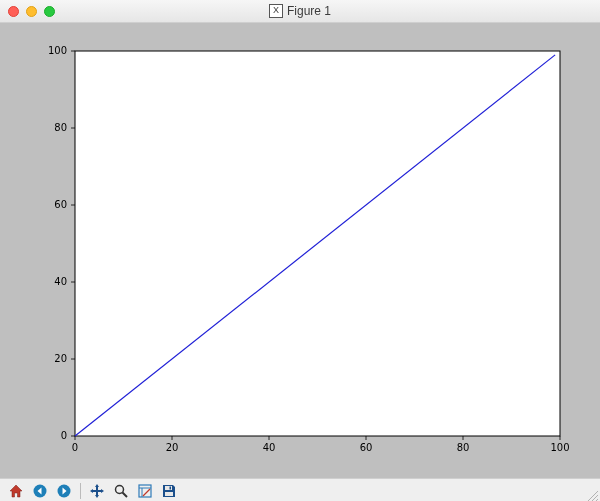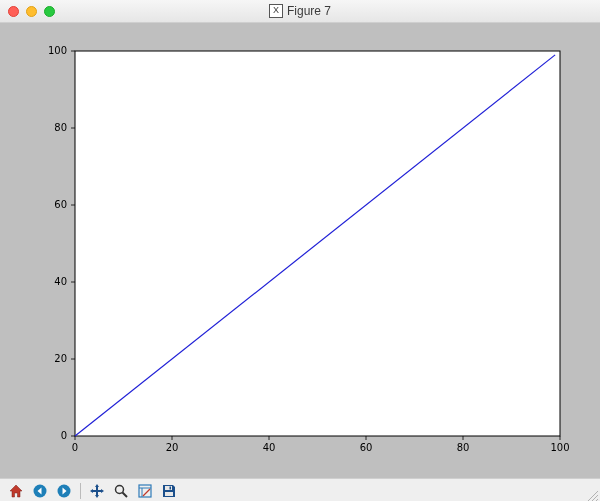--- a/index.html
+++ b/index.html
@@ -115,21 +115,21 @@
 <div class="window">
 
   <div class="titlebar">
     <div class="traffic">
       <div class="dot red"></div>
       <div class="dot yellow"></div>
       <div class="dot green"></div>
     </div>
     <div class="title">
       <span class="xicon">X</span>
-      <span>Figure 7</span>
+      <span>Figure 1</span>
     </div>
   </div>
 
   <div class="figure-area">
     <svg class="plot-svg" id="plot" width="560" height="430">
         <rect x="55" y="15" width="485" height="385" fill="#ffffff" stroke="#000" stroke-width="1"></rect>
         <line x1="55" y1="400" x2="55" y2="404" stroke="#000" stroke-width="0.8"></line>
         <text x="55" y="415" text-anchor="middle" class="axis-label">0</text>
         <line x1="152" y1="400" x2="152" y2="404" stroke="#000" stroke-width="0.8"></line>
         <text x="152" y="415" text-anchor="middle" class="axis-label">20</text>

